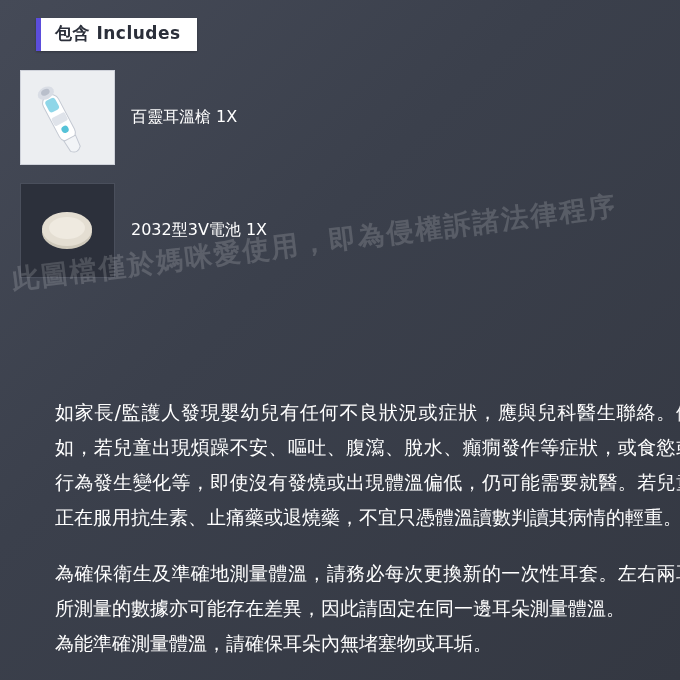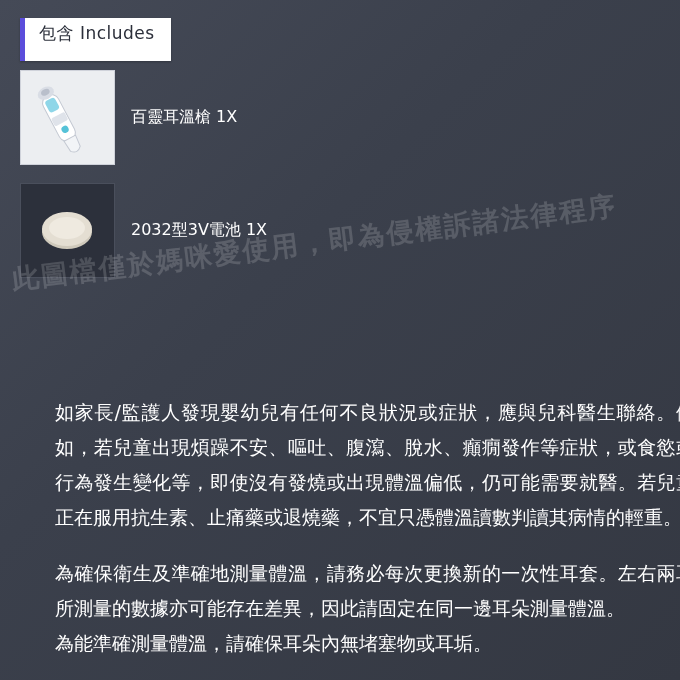--- a/index.html
+++ b/index.html
@@ -21,26 +21,27 @@
     background: linear-gradient(135deg, #454a57 0%, #3b404c 40%, #343842 100%);
     overflow: hidden;
   }
 
   
   .pill {
     display: inline-block;
     background: #ffffff;
     color: #2b2f3a;
     border-left: 5px solid #5b4ddb;
-    padding: 6px 16px 17px 14px;
+    padding: 6px 16px 7px 14px;
     font-size: 17px;
-    font-weight: normal;
+    font-weight: bold;
     letter-spacing: 0.5px;
     line-height: 1.15;
     box-shadow: 0 1px 2px rgba(0,0,0,0.25);
+    margin-left: 16px;
   }
   .pill-wrap {
     position: absolute;
   }
 
   
   .includes-grid {
     position: absolute;
     left: 20px;
     top: 70px;

